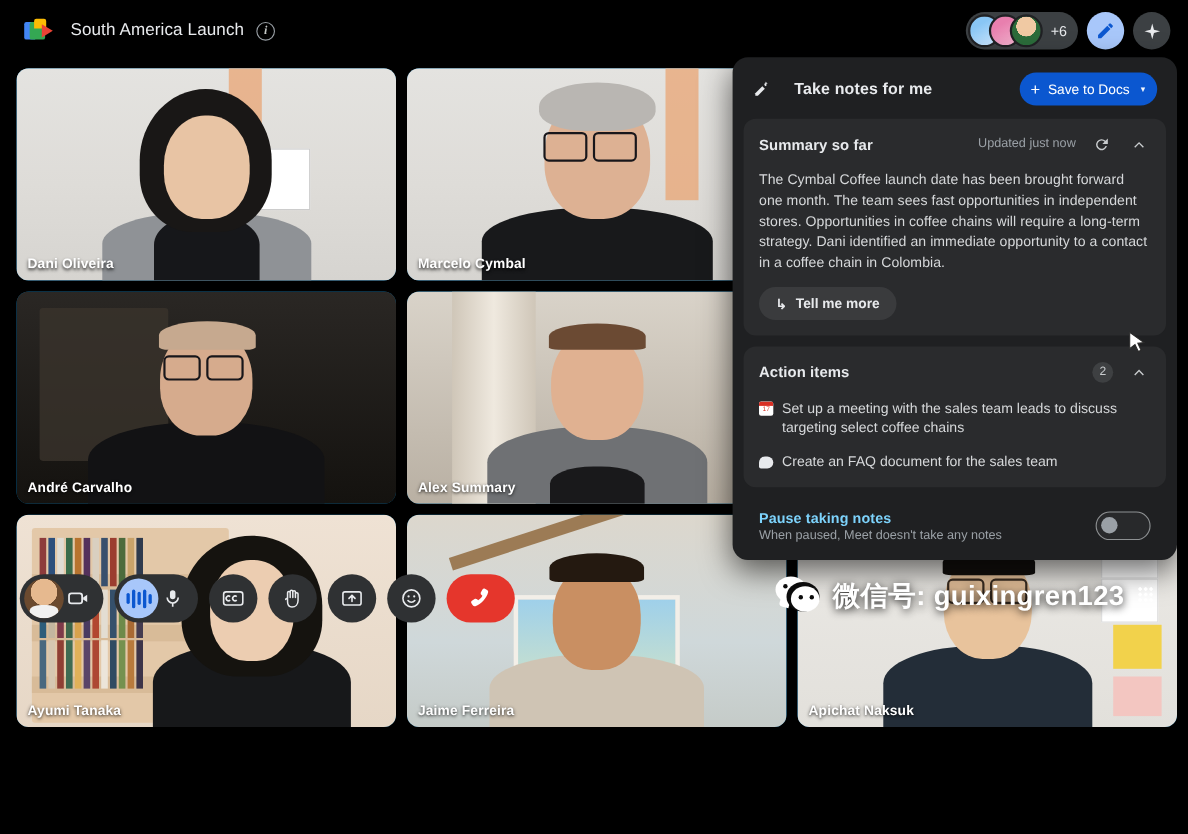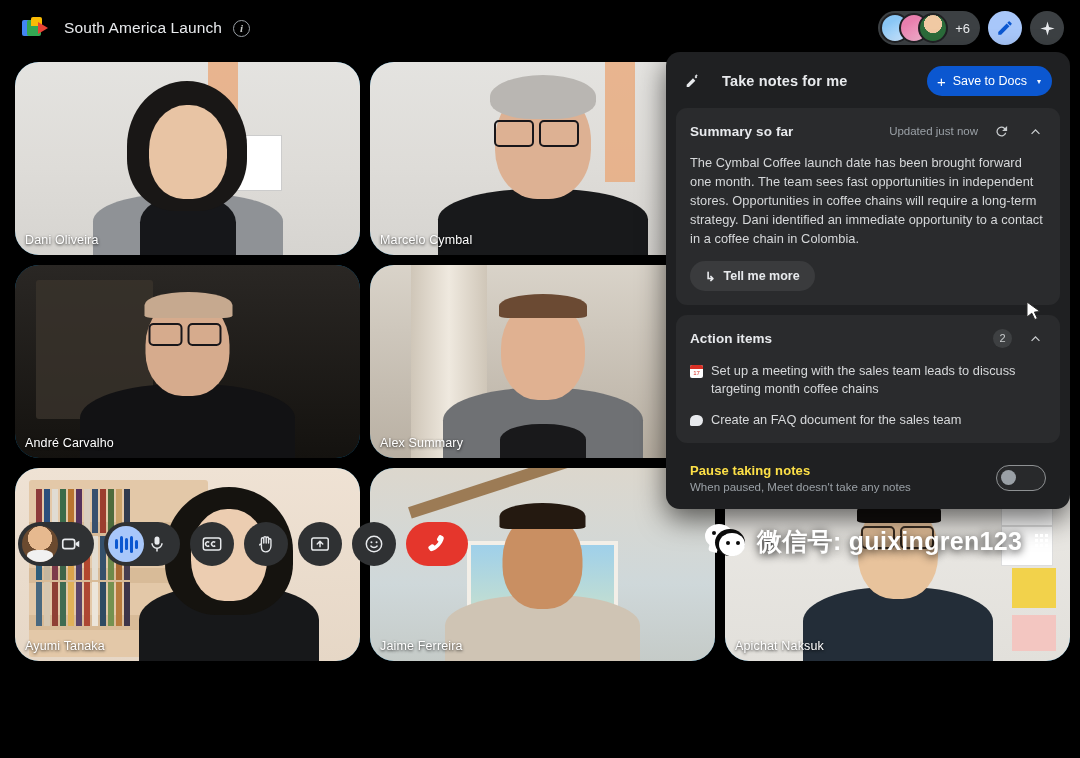--- a/index.html
+++ b/index.html
@@ -40,21 +40,21 @@
   .round-btn {
     width: 34px; height: 34px; border-radius: 50%; display:flex; align-items:center; justify-content:center;
     flex:none; cursor: pointer;
   }
   .notes-active { background: #a8c7fa; }
   .gem-btn { background: #3c4043; }
 
   
   .grid { position: absolute; left: 15px; top: 62px; width: 1052px; height: 600px; }
   .tile {
-    position: absolute; border-radius: 24px; overflow: hidden; background: #0369a1;
+    position: absolute; border-radius: 11px; overflow: hidden; background: #0369a1; font-weight: bold;
   }
   .tile .bg { position: absolute; inset: 0; }
   .name-chip {
     position: absolute; left: 10px; bottom: 8px; color: #fff; font-size: 12.5px;
     text-shadow: 0 1px 3px rgba(0,0,0,.85); letter-spacing: .15px; z-index: 3;
   }
   
   .scene-office { background: linear-gradient(180deg,#e4e3e0 0%, #dedcd8 55%, #d6d4d0 100%); }
   .scene-office .strip { position:absolute; left:56%; top:0; width:30px; height:62%; background:#e8a97a; opacity:.8;}
   .scene-office .board { position:absolute; left:64%; top:38%; width:46px; height:56px; background:#fff; border:1px solid #ccc;}
@@ -113,21 +113,21 @@
   .count-badge {
     margin-left:auto; background:#3e4042; color:#c9ccce; font-size:11px;
     min-width:19px; height:19px; border-radius:999px; display:flex; align-items:center; justify-content:center; padding:0 5px;
   }
   .action-row { display:flex; gap:8px; color:#d6d8da; font-size:12.8px; line-height:18px; margin-top:13px; }
   .cal-ico { flex:none; width:13px; height:13px; margin-top:3px; border-radius:2px; background:#fff; position:relative; overflow:hidden;}
   .cal-ico .top { position:absolute; top:0; left:0; right:0; height:4px; background:#d93025;}
   .cal-ico .d { position:absolute; bottom:0; left:0; right:0; height:9px; color:#d93025; font-size:6px; text-align:center; line-height:9px;}
   .bubble-ico { flex:none; width:13px; height:11px; margin-top:4px; background:#e8eaed; border-radius:6px 6px 6px 2px;}
   .pause-row { display:flex; align-items:center; padding: 10px 14px 16px 14px; }
-  .pause-t { color:#fde047; font-size:13px; font-weight:bold; letter-spacing:.1px;}
+  .pause-t { color:#7dd3fc; font-size:13px; font-weight:bold; letter-spacing:.1px;}
   .pause-s { color:#9aa0a6; font-size:11.5px; margin-top:3px;}
   .toggle { margin-left:auto; width:50px; height:26px; border-radius:999px; border:1.5px solid #8e9193; background:#28292b; position:relative; cursor:pointer;}
   .toggle .knob { position:absolute; left:4px; top:4px; width:15px; height:15px; border-radius:50%; background:#9aa0a6;}
 
   .cursor { position:absolute; left:1026px; top:301px; width:16px; height:22px; z-index:40; }
 
   
   .bottombar { position:absolute; left:18px; bottom: 16px; display:flex; align-items:center; gap:10px; }
   .pill {
     height:44px; border-radius:999px; background:#2f3133; display:flex; align-items:center;
@@ -387,21 +387,21 @@
             <path d="M12 8l-7 7 1.4 1.4L12 10.8l5.6 5.6L19 15z" fill="#c9ccce"></path>
           </svg>
         </div>
       </div>
 
       <div class="action-row">
         <div class="cal-ico">
           <div class="top"></div>
           <div class="d">17</div>
         </div>
-        <div>Set up a meeting with the sales team leads to discuss targeting month coffee chains</div>
+        <div>Set up a meeting with the sales team leads to discuss targeting select coffee chains</div>
       </div>
 
       <div class="action-row">
         <div class="bubble-ico"></div>
         <div>Create an FAQ document for the sales team</div>
       </div>
     </div>
 
     <div class="pause-row">
       <div>

